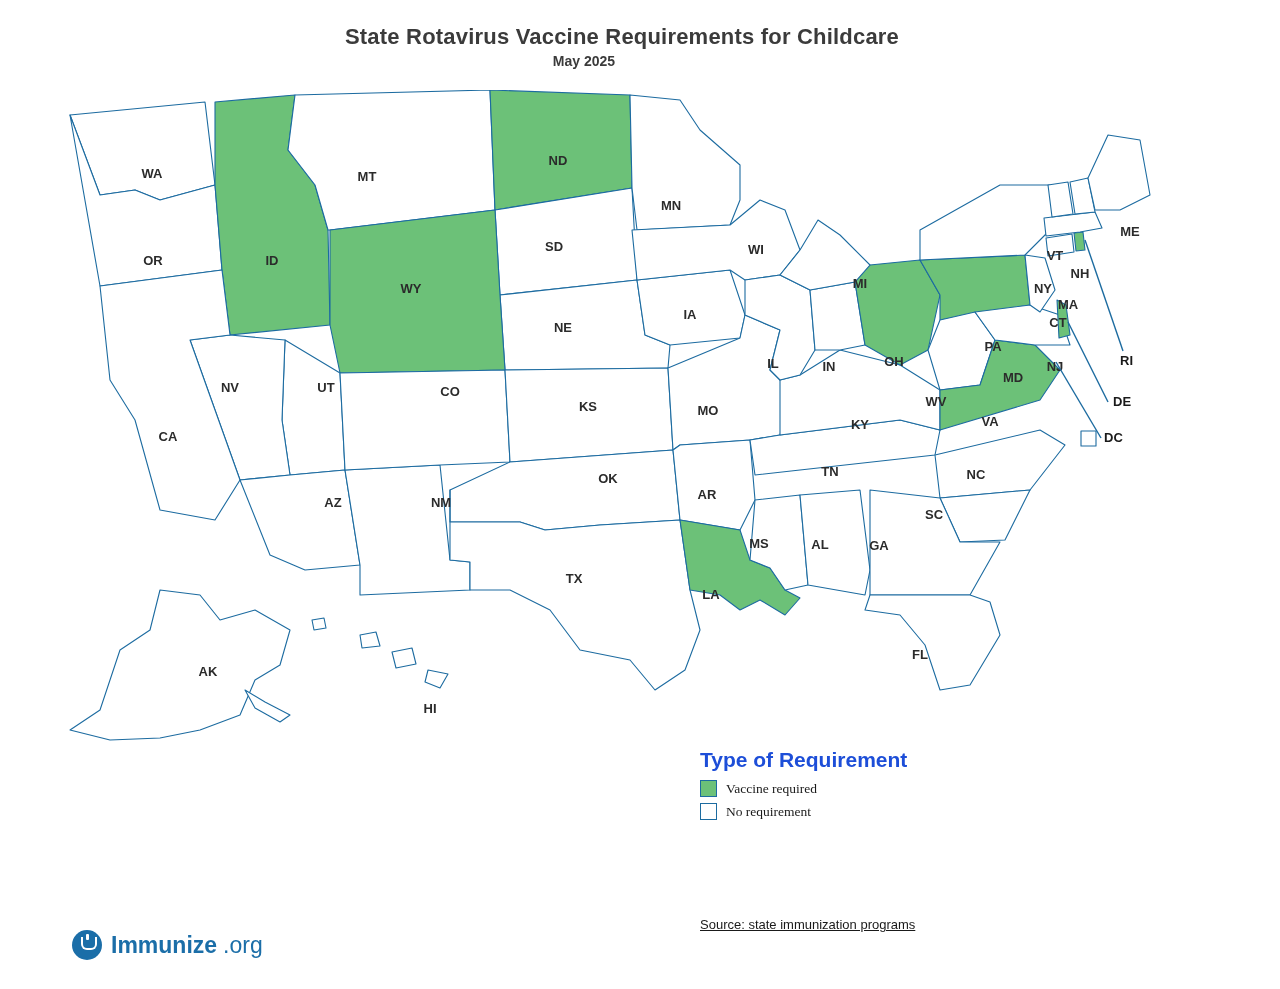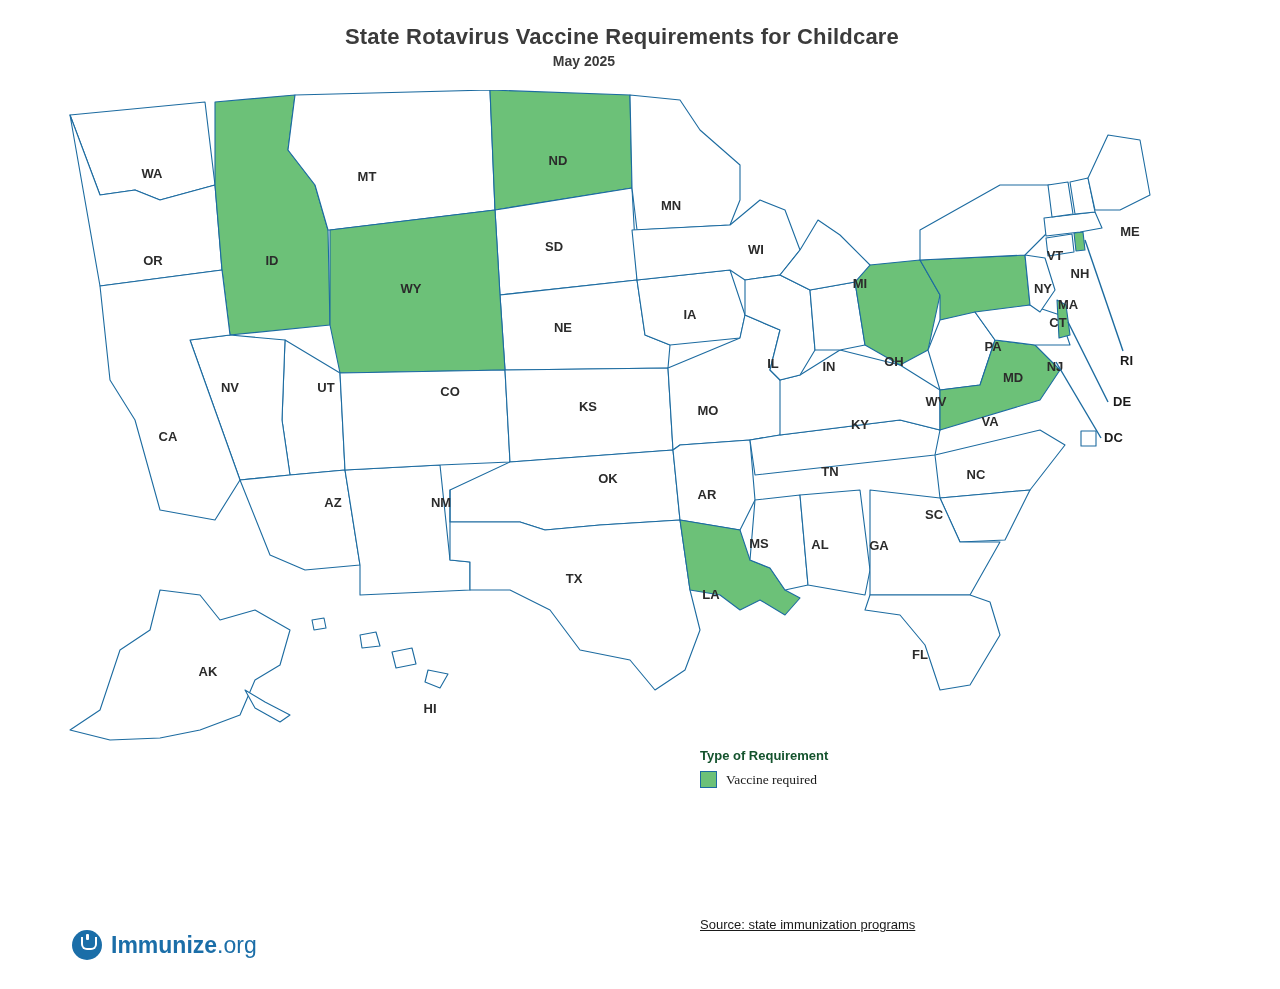--- a/index.html
+++ b/index.html
@@ -72,23 +72,23 @@
     fill: #1a1a1a;
     dominant-baseline: middle;
   }
   .legend {
     position: absolute;
     left: 700px;
     top: 748px;
     width: 330px;
   }
   .legend-title {
-    font-size: 13px;
-    font-weight: bold;
-    color: #14532d;
+    font-size: 21px;
+    font-weight: bold;
+    color: #1d4ed8;
     margin-bottom: 8px;
   }
   .legend-row {
     display: flex;
     align-items: center;
     margin-bottom: 6px;
     font-family: Liberation Serif, serif;
   }
   .legend-swatch {
     width: 17px;
@@ -148,21 +148,21 @@
     width: 3px;
     height: 6px;
     background: #ffffff;
     border-radius: 1px;
   }
   .brand-text {
     font-size: 23px;
     color: #1b6ea8;
   }
   .brand-text .bold { font-weight: bold; }
-  .brand-text .light { font-weight: normal; }
+  .brand-text .light { font-weight: normal; margin-left: 6px; }
 </style>
 </head>
 <body>
 
 <div id="page">
 
   <div class="title">State Rotavirus Vaccine Requirements for Childcare</div>
   <div class="subtitle">May 2025</div>
 
   <div id="map-area">
@@ -332,20 +332,24 @@
       <text class="callout-label" x="1064" y="349">DC</text>
     </svg>
   </div>
 
   <div class="legend">
     <div class="legend-title">Type of Requirement</div>
     <div class="legend-row">
       <span class="legend-swatch swatch-req"></span>
       <span class="legend-label">Vaccine required</span>
     </div>
+    <div class="legend-row">
+      <span class="legend-swatch swatch-none"></span>
+      <span class="legend-label">No requirement</span>
+    </div>
   </div>
 
   <div class="source">
     <div>Source: state immunization programs</div>
   </div>
 
   <div class="brand">
     <span class="brand-mark"></span>
     <span class="brand-text"><span class="bold">Immunize</span><span class="light">.org</span></span>
   </div>

